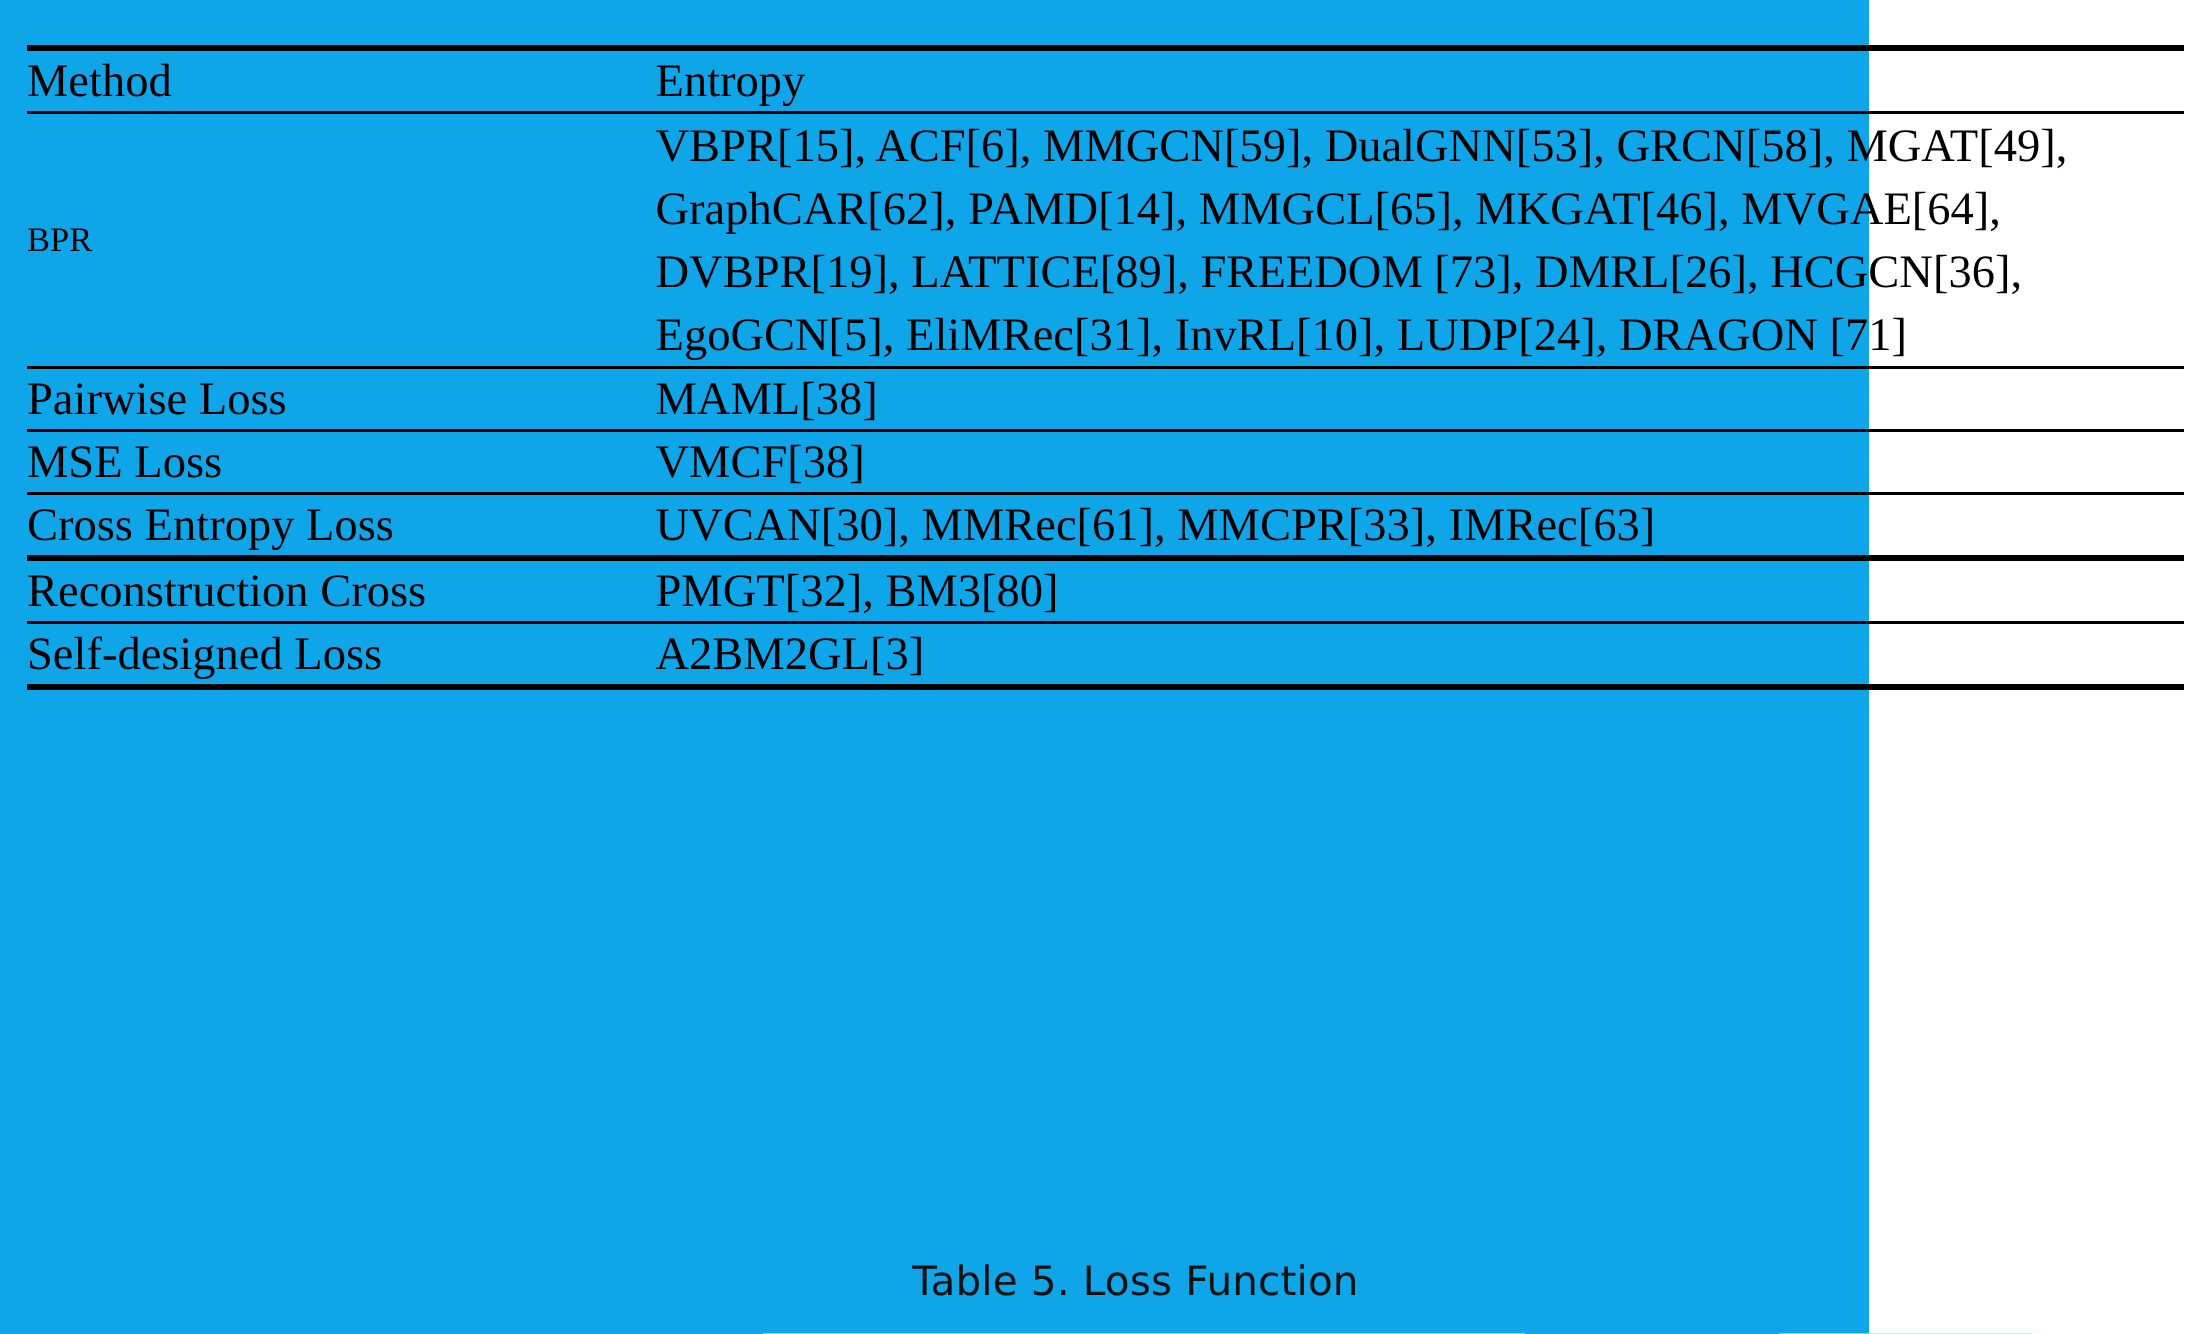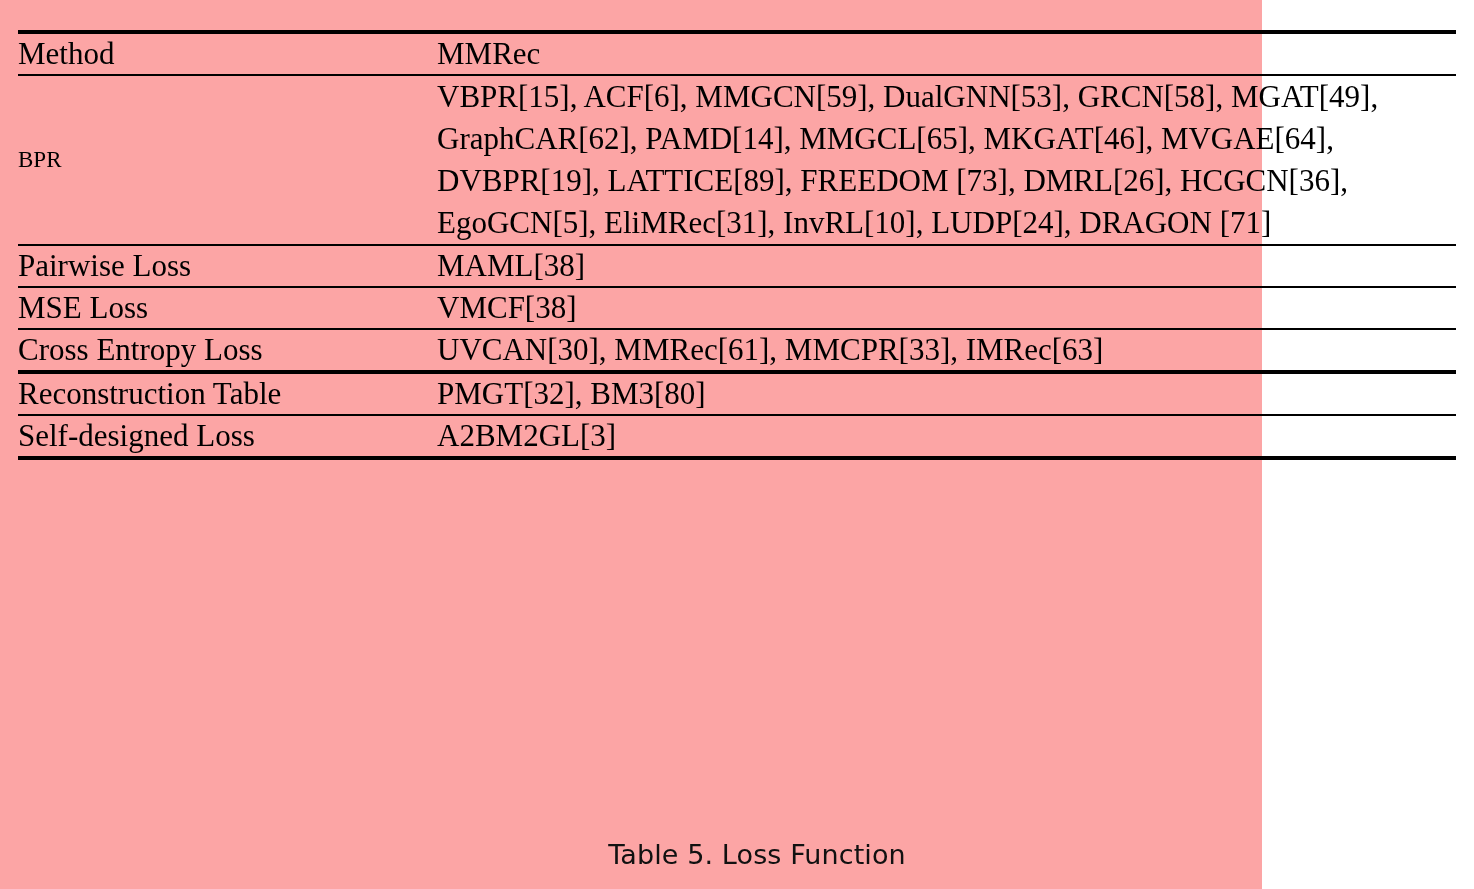--- a/index.html
+++ b/index.html
@@ -11,22 +11,21 @@
     width: 1474px;
     height: 889px;
     overflow: hidden;
     font-family: "Liberation Serif", "DejaVu Serif", serif;
     color: #000000;
   }
   .page {
     position: relative;
     width: 1246px;
     height: 889px;
-    background: #fca5a5;
-    padding-left: 16px;
+    background: #0ea5e9;
   }
   .table-wrap {
     position: absolute;
     left: 18px;
     top: 30px;
     width: 1438px;
   }
   table.loss-table {
     width: 1438px;
     border-collapse: collapse;
@@ -124,21 +123,21 @@
       </colgroup>
       <tbody>
         <tr class="rule-row">
           <td colspan="2">
               <div class="rule-top"></div>
             </td>
         </tr>
 
         <tr>
           <th class="cell-method">Method</th>
-          <th class="cell-models">MMRec</th>
+          <th class="cell-models">Entropy</th>
         </tr>
 
         <tr class="rule-row">
           <td colspan="2">
               <div class="rule-thin"></div>
             </td>
         </tr>
 
         <tr>
           <td class="bpr-method">BPR</td>
@@ -185,21 +184,21 @@
         </tr>
 
 
         <tr class="rule-row">
           <td colspan="2">
               <div class="rule-thin"></div>
             </td>
         </tr>
 
         <tr>
-          <td class="cell-method">Reconstruction Table</td>
+          <td class="cell-method">Reconstruction Cross</td>
           <td class="cell-models">PMGT[32], BM3[80]</td>
         </tr>
 
         <tr class="rule-row">
           <td colspan="2">
               <div class="rule-thin"></div>
             </td>
         </tr>
 
         <tr>

